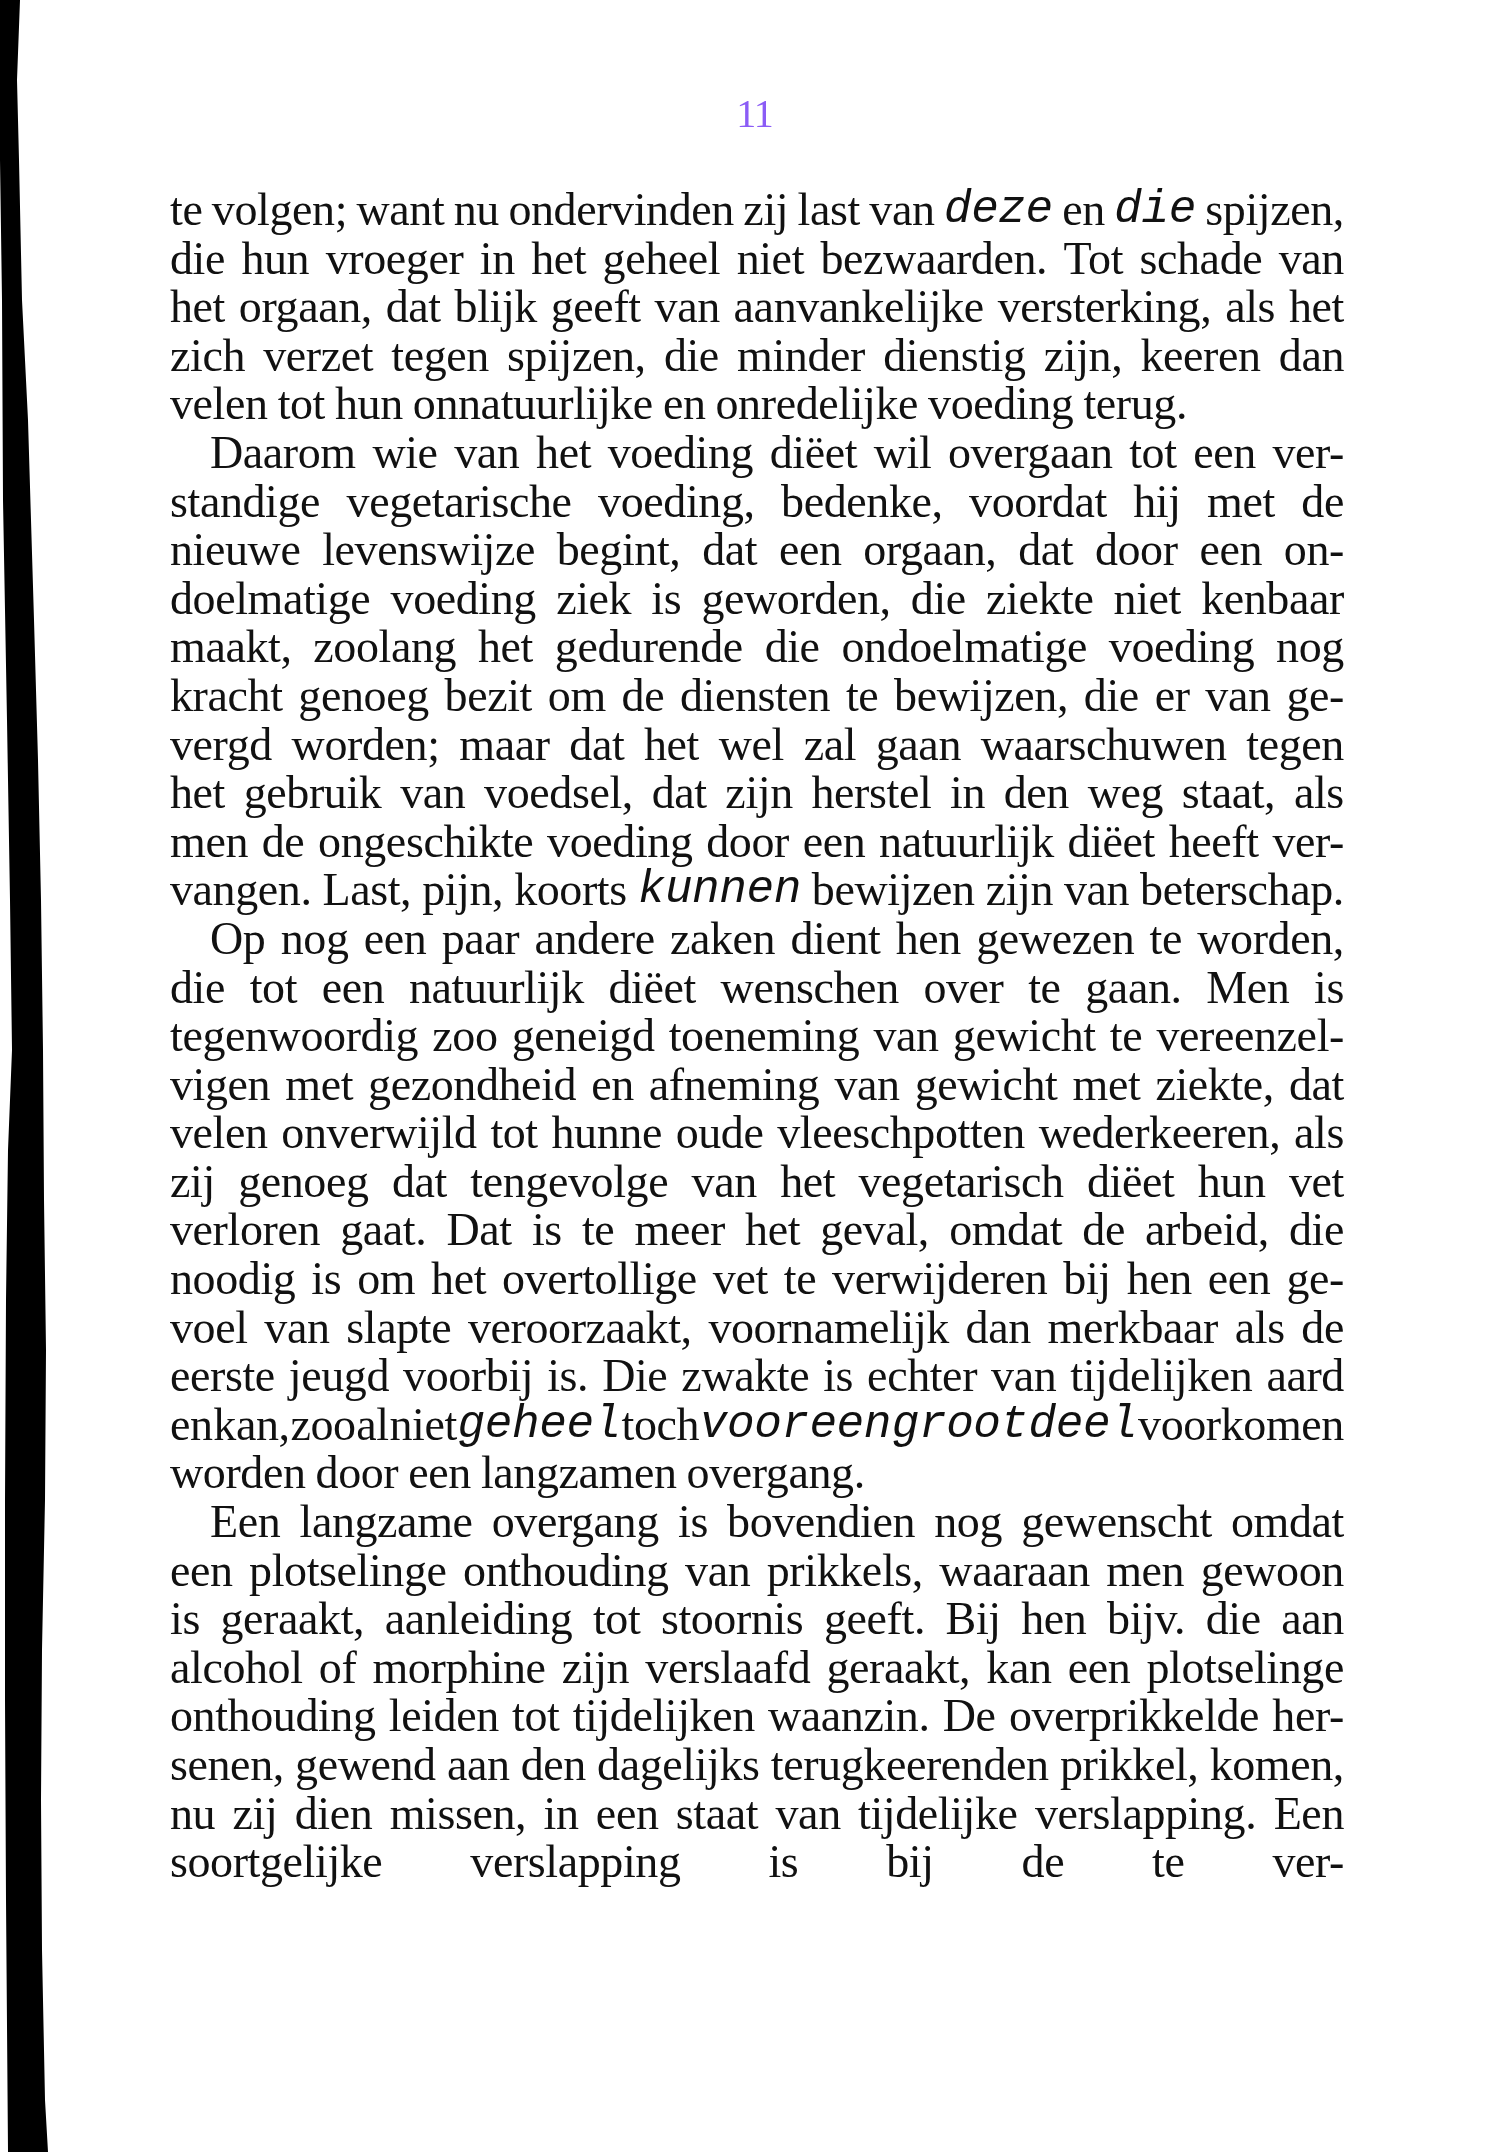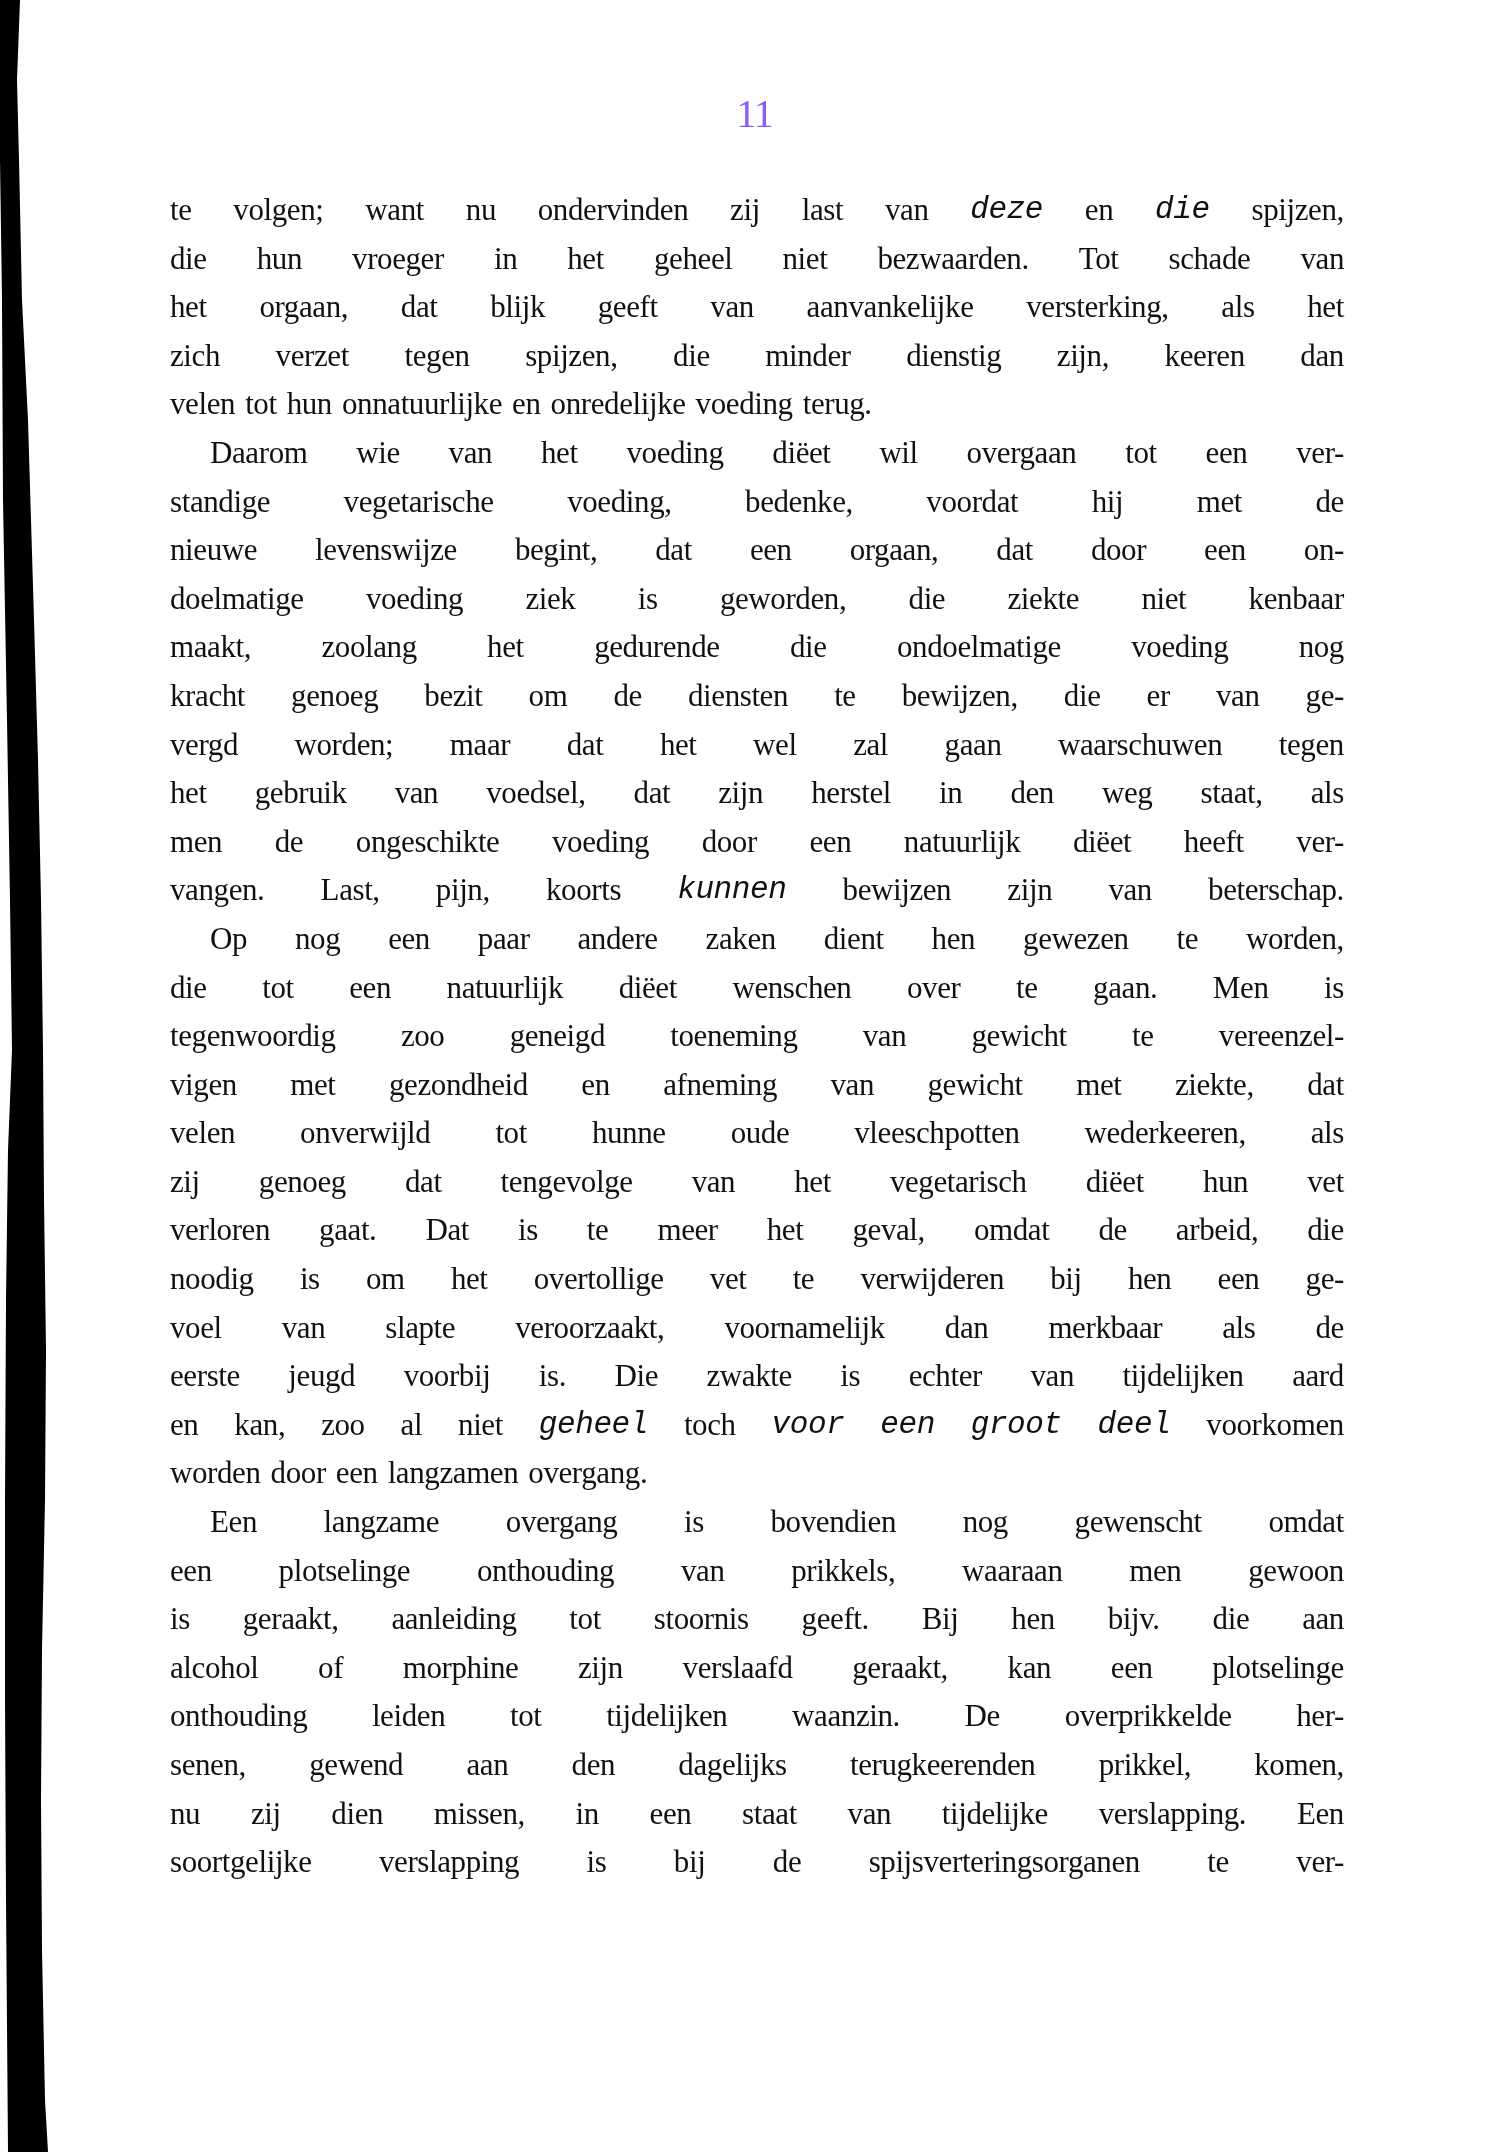--- a/index.html
+++ b/index.html
@@ -5,21 +5,21 @@
   html, body { margin: 0; padding: 0; background: #ffffff; }
   body { width: 1509px; height: 2152px; position: relative; overflow: hidden; }
   .edge { position: absolute; left: 0; top: 0; width: 60px; height: 2152px; }
   .page-number {
     position: absolute; left: 0; width: 1509px; top: 90px; text-align: center;
     font-family: "Liberation Serif", serif; font-size: 40px; color: #8b5cf6;
     letter-spacing: -1px;
   }
   .text-block {
     position: absolute; left: 170px; top: 186px; width: 1174px;
-    font-family: "Liberation Serif", serif; font-size: 31px; color: #111;
+    font-family: "Liberation Serif", serif; font-size: 46px; color: #111;
     letter-spacing: -0.4px;
   }
   .line {
     height: 48.6px; line-height: 48.6px; white-space: nowrap;
     display: flex; justify-content: space-between;
   }
   .line.last { justify-content: flex-start; gap: 10px; }
   .line.indent { padding-left: 40px; }
   .w { display: inline-block; }
   .w.it { font-style: italic; font-family: Liberation Mono, monospace; }
@@ -433,17 +433,16 @@
       <span class="w">tijdelijke</span>
       <span class="w">verslapping.</span>
       <span class="w">Een</span>
     </div>
     <div class="line">
       <span class="w">soortgelijke</span>
       <span class="w">verslapping</span>
       <span class="w">is</span>
       <span class="w">bij</span>
       <span class="w">de</span>
-      <span class="w">spijsverteringsorganen</span>
       <span class="w">te</span>
       <span class="w">ver-</span>
     </div>
   </div>
 
 </body></html>

